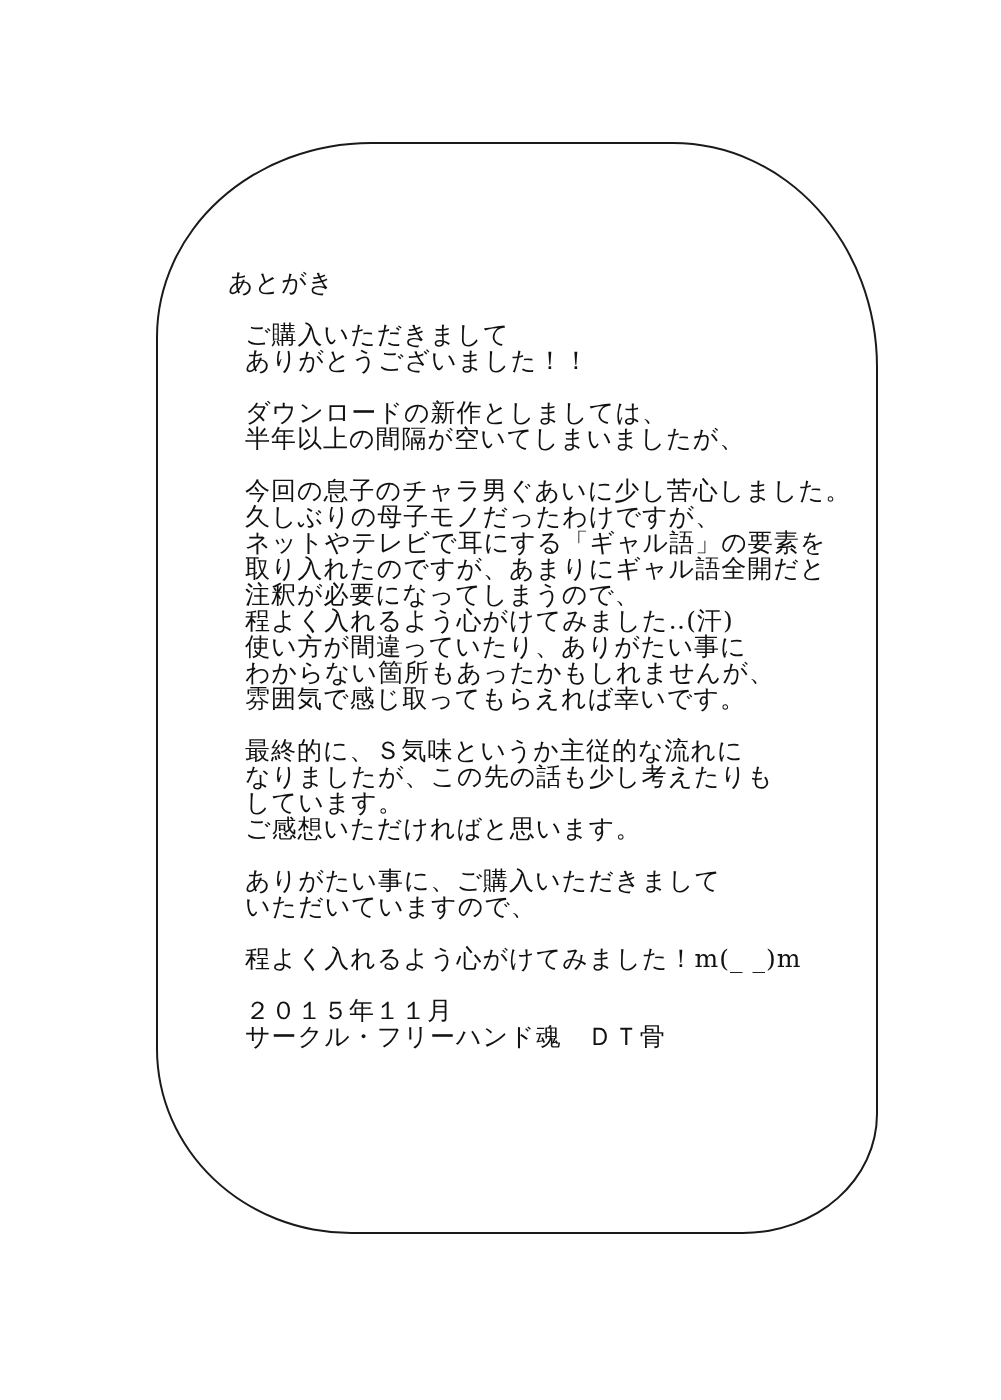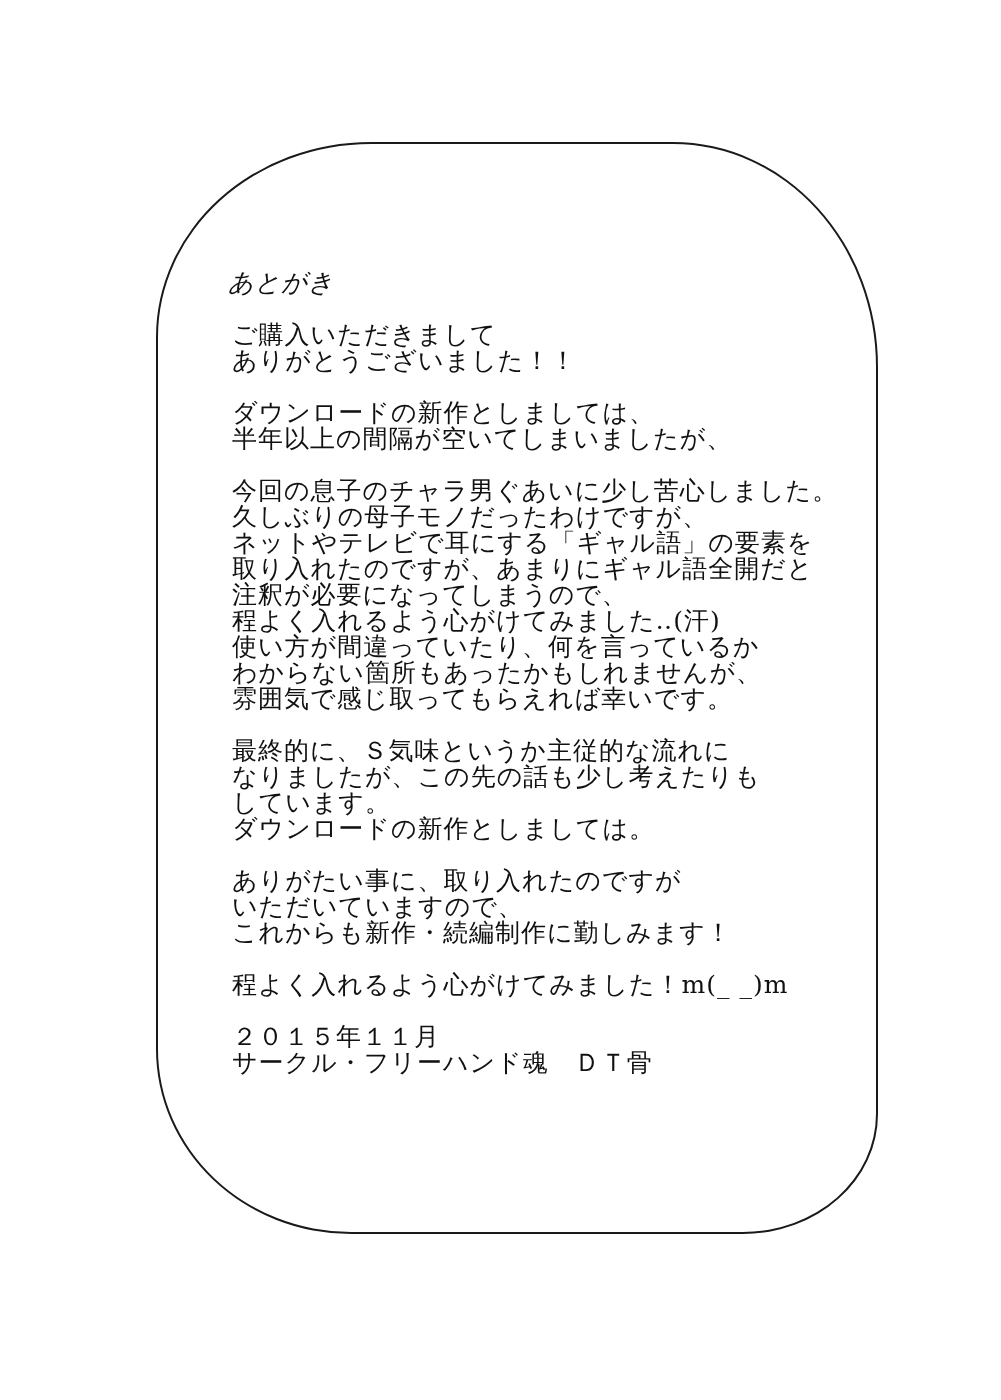--- a/index.html
+++ b/index.html
@@ -39,24 +39,23 @@
     color: #111111;
     font-size: 25px;
     line-height: 26px;
     letter-spacing: 1px;
     white-space: nowrap;
   }
   .heading {
     margin: 0 0 26px 0;
     font-size: 25px;
     font-weight: normal;
-    font-style: italic;
   }
   .para {
-    margin: 0 0 26px 4px;
+    margin: 0 0 26px 17px;
   }
   .para:last-child {
     margin-bottom: 0;
   }
   .line {
     height: 26px;
   }
 </style>
 </head>
 <body>
@@ -78,36 +77,35 @@
       <div class="line">半年以上の間隔が空いてしまいましたが、</div>
     </div>
 
     <div class="para">
       <div class="line">今回の息子のチャラ男ぐあいに少し苦心しました。</div>
       <div class="line">久しぶりの母子モノだったわけですが、</div>
       <div class="line">ネットやテレビで耳にする「ギャル語」の要素を</div>
       <div class="line">取り入れたのですが、あまりにギャル語全開だと</div>
       <div class="line">注釈が必要になってしまうので、</div>
       <div class="line">程よく入れるよう心がけてみました‥(汗)</div>
-      <div class="line">使い方が間違っていたり、何を言っているか</div>
+      <div class="line">使い方が間違っていたり、ありがたい事に</div>
       <div class="line">わからない箇所もあったかもしれませんが、</div>
       <div class="line">雰囲気で感じ取ってもらえれば幸いです。</div>
     </div>
 
     <div class="para">
       <div class="line">最終的に、Ｓ気味というか主従的な流れに</div>
       <div class="line">なりましたが、この先の話も少し考えたりも</div>
       <div class="line">しています。</div>
-      <div class="line">ダウンロードの新作としましては。</div>
+      <div class="line">ご感想いただければと思います。</div>
     </div>
 
     <div class="para">
-      <div class="line">ありがたい事に、取り入れたのですが</div>
+      <div class="line">ありがたい事に、ご購入いただきまして</div>
       <div class="line">いただいていますので、</div>
-      <div class="line">これからも新作・続編制作に勤しみます！</div>
     </div>
 
     <div class="para">
       <div class="line">程よく入れるよう心がけてみました！m(_ _)m</div>
     </div>
 
     <div class="para">
       <div class="line">２０１５年１１月</div>
       <div class="line">サークル・フリーハンド魂　ＤＴ骨</div>
     </div>

